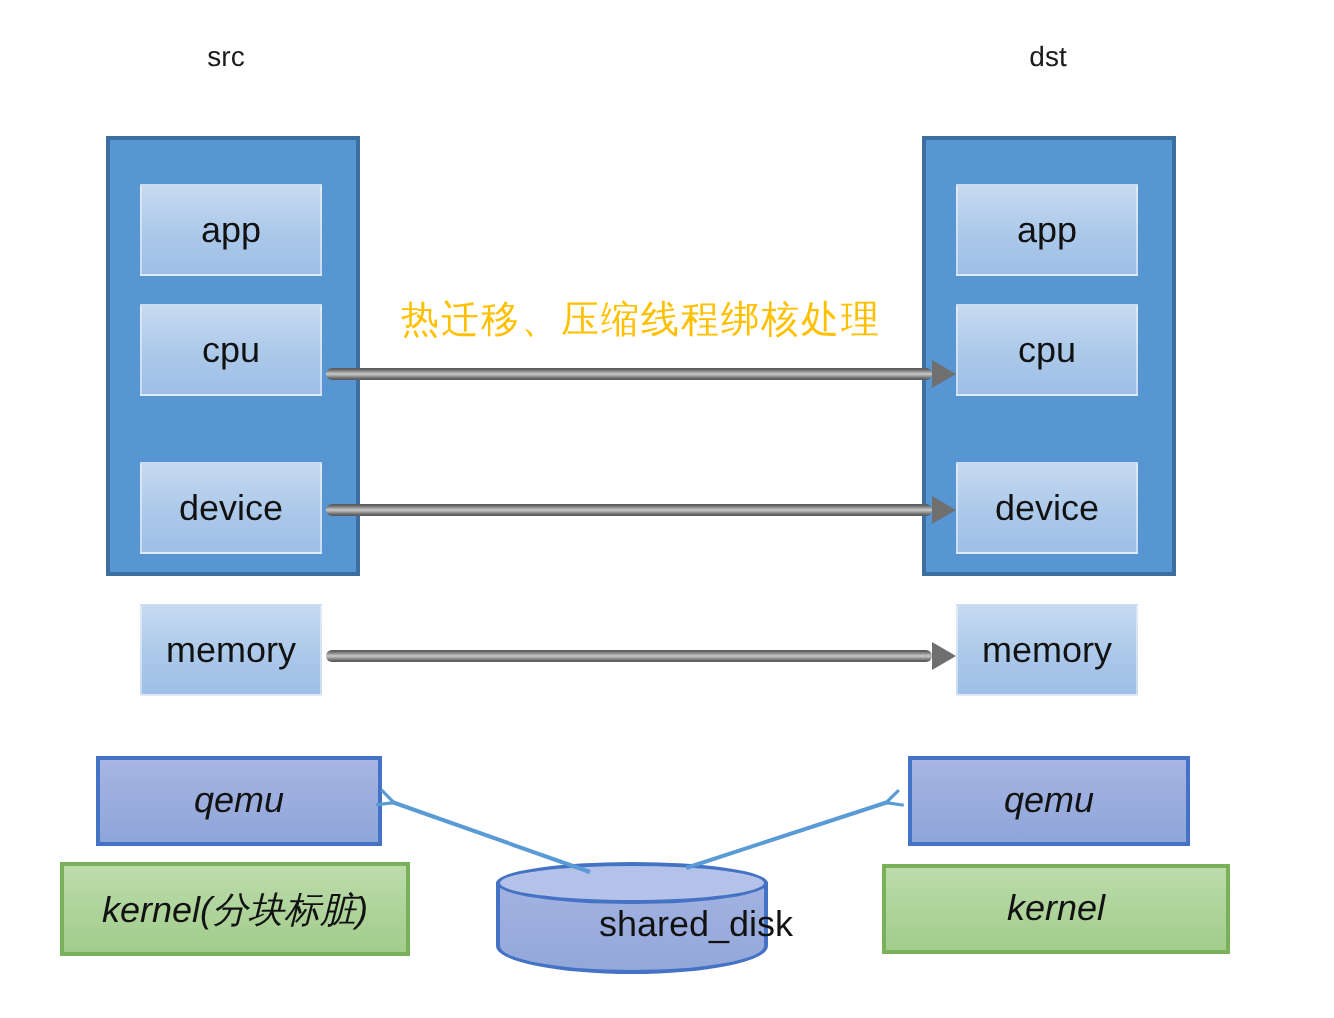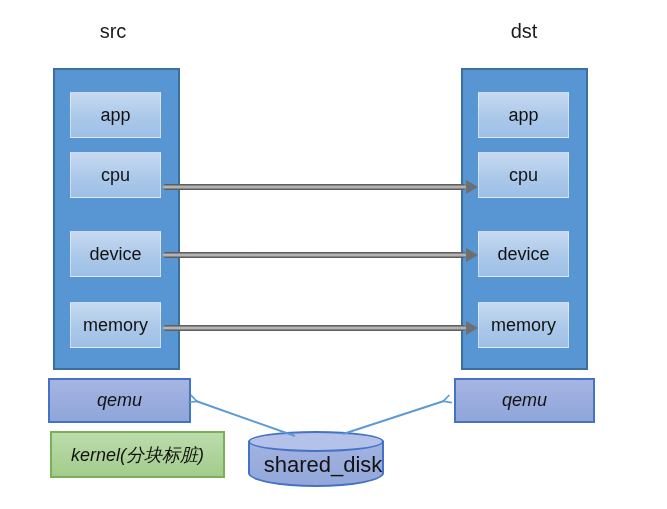--- a/index.html
+++ b/index.html
@@ -1,27 +1,27 @@
 <!DOCTYPE html>
 <html><head>
 <meta charset="utf-8">
 <style>
   html,body{margin:0;padding:0;background:#ffffff;}
   .stage{
     position:relative;width:667px;height:509px;background:#ffffff;overflow:hidden;
     font-family:"Liberation Sans","DejaVu Sans",sans-serif;color:#111;
   }
   .col-title{
-    position:absolute;width:60px;text-align:center;font-size:20px;color:#1a1a1a;
+    position:absolute;width:60px;text-align:center;font-size:14px;color:#1a1a1a;
   }
   .src-title{left:83px;top:20px;}
   .dst-title{left:494px;top:20px;}
 
   .vm-container{
-    position:absolute;top:68px;width:127px;height:302px;
+    position:absolute;top:68px;width:127px;height:220px;
     background:#5896D3;border:2px solid #3C6E9F;box-sizing:border-box;
   }
   .src-container{left:53px;}
   .dst-container{left:461px;}
 
   .vm-box{
     position:absolute;left:15px;width:91px;height:46px;
     background:linear-gradient(180deg,#C6D9F0 0%,#A9C7E9 60%,#9EC0E6 100%);
     border:1px solid rgba(255,255,255,0.45);box-sizing:border-box;
     display:flex;align-items:center;justify-content:center;
@@ -52,36 +52,36 @@
   .qemu-box{
     background:linear-gradient(180deg,#A6B5E3 0%,#8FA5D9 100%);
     border:2px solid #4472C4;
   }
   .qemu-left{left:48px;top:378px;width:143px;height:45px;}
   .qemu-right{left:454px;top:378px;width:141px;height:45px;}
   .kernel-box{
     background:linear-gradient(180deg,#BCDCAB 0%,#A2CC8C 100%);
     border:2px solid #79B15A;
   }
-  .kernel-left{left:30px;top:431px;width:175px;height:47px;margin-left:20px;}
+  .kernel-left{left:30px;top:431px;width:175px;height:47px;}
   .kernel-right{left:441px;top:432px;width:174px;height:45px;}
 
   .disk-body{
     position:absolute;left:248px;top:441px;width:136px;height:46px;
     background:linear-gradient(180deg,#A2B3E1 0%,#93A7DA 100%);
     border:2px solid #4472C4;border-top:none;box-sizing:border-box;
     border-radius:0 0 50% 50% / 0 0 14px 14px;
   }
   .disk-top{
     position:absolute;left:248px;top:431px;width:136px;height:21px;
     background:#B4C1E8;border:2px solid #4472C4;box-sizing:border-box;border-radius:50%;
   }
   .disk-label{
     position:absolute;left:248px;top:452px;width:150px;text-align:center;
-    font-size:22px;color:#121212;
+    font-size:18px;color:#121212;padding-left:25px;
   }
   .overlay{position:absolute;left:0;top:0;pointer-events:none;}
 </style>
 </head>
 <body>
 
 <div class="stage">
 
   <div class="col-title src-title">src</div>
   <div class="col-title dst-title">dst</div>
@@ -93,28 +93,30 @@
     <div class="vm-box b3">memory</div>
   </div>
 
   <div class="vm-container dst-container">
     <div class="vm-box b0">app</div>
     <div class="vm-box b1">cpu</div>
     <div class="vm-box b2">device</div>
     <div class="vm-box b3">memory</div>
   </div>
 
+  <div class="h-label l0">热迁移、压缩线程绑核处理</div>
 
   <div class="h-arrow a0"></div>
   <div class="h-arrow a1"></div>
   <div class="h-arrow a2"></div>
 
   <div class="flat-box qemu-box qemu-left">qemu</div>
   <div class="flat-box qemu-box qemu-right">qemu</div>
   <div class="flat-box kernel-box kernel-left">kernel(分块标脏)</div>
+  <div class="flat-box kernel-box kernel-right">kernel</div>
 
   <div class="disk-body"></div>
   <div class="disk-top"></div>
   <div class="disk-label">shared_disk</div>
 
   <svg class="overlay" width="667" height="509">
     <defs>
       <marker id="vArrow" markerWidth="11" markerHeight="11" refX="3" refY="5" orient="auto" markerUnits="userSpaceOnUse">
         <path d="M10,1 L2,5 L10,9" fill="none" stroke="#5B9BD5" stroke-width="1.6"></path>
       </marker>

